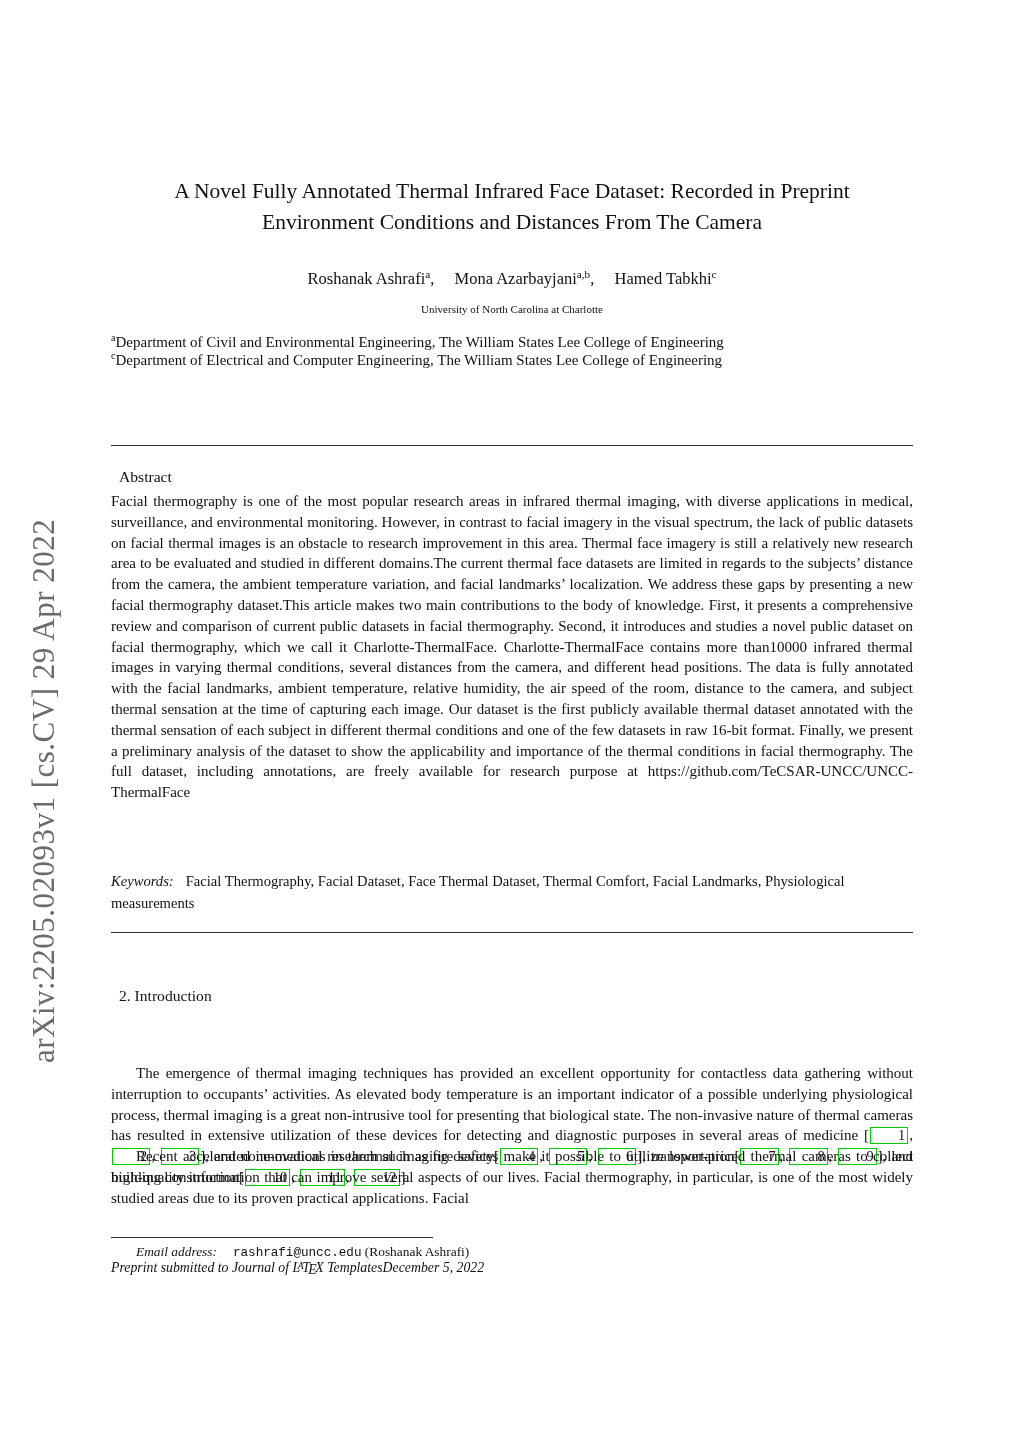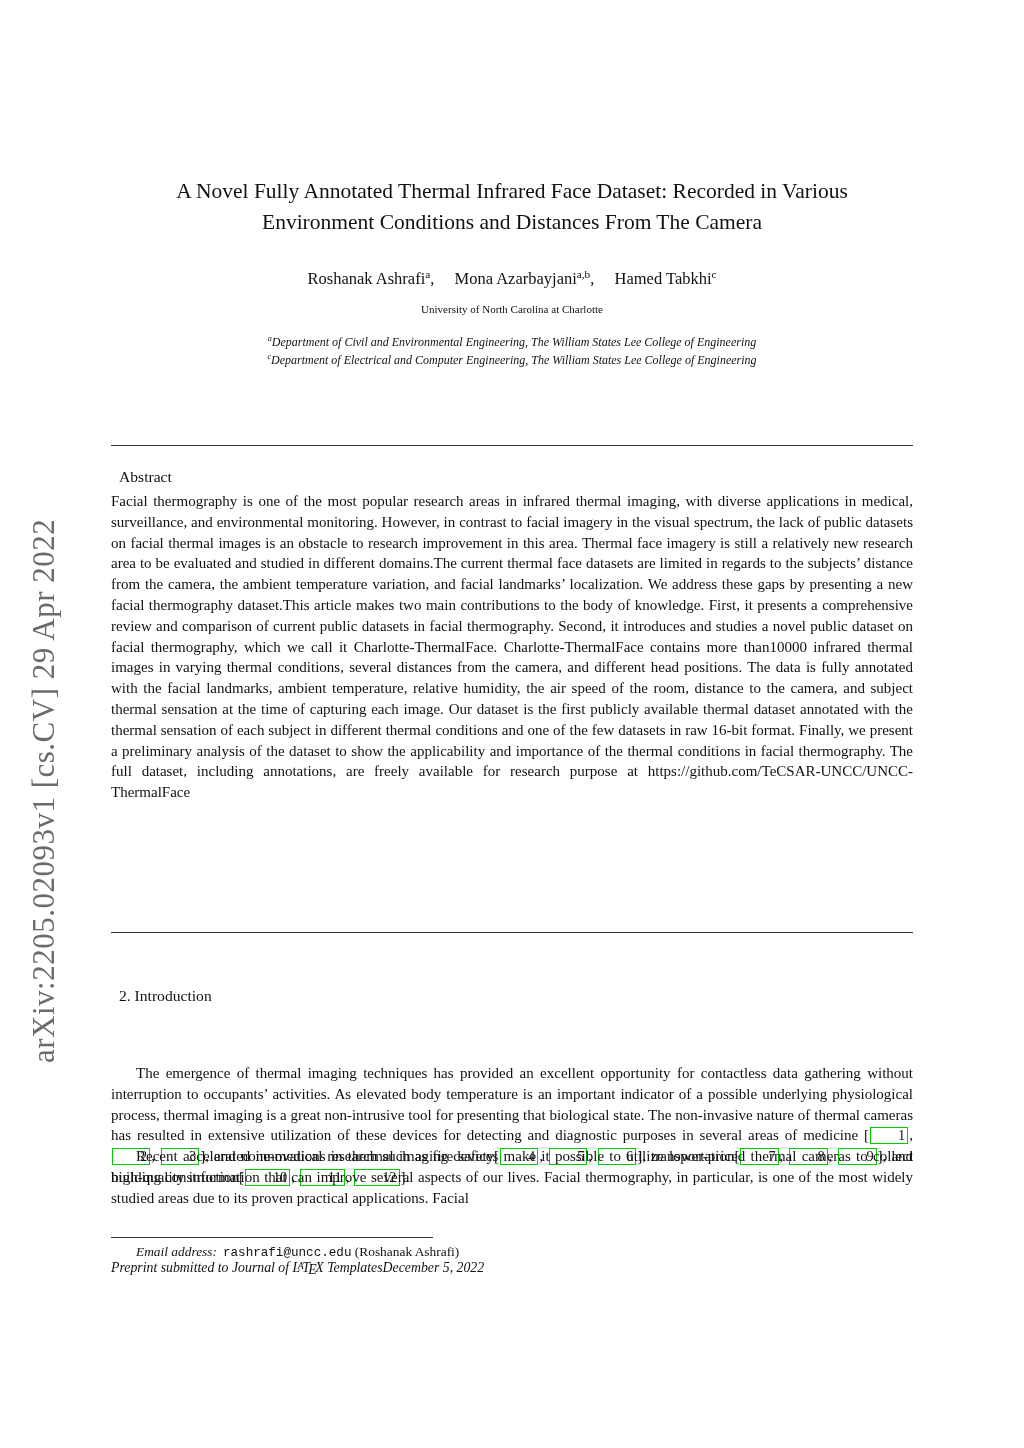--- a/index.html
+++ b/index.html
@@ -48,23 +48,21 @@
   sup { font-size: 68%; line-height: 0; vertical-align: super; }
 
   .university {
     top: 303px;
     text-align: center;
     font-size: 11px;
   }
 
   .affiliations {
     top: 334px;
-    text-align: center;
-    font-style: italic;
-    font-size: 12px;
+    font-size: 15px;
     line-height: 17.5px;
   }
 
   .rule { border: none; border-top: 1.4px solid #333333; margin: 0; }
   .rule-top    { top: 445px; }
   .rule-bottom { top: 932px; }
 
   .abstract-heading, .section-heading {
     font-size: 15.6px;
     font-weight: normal;
@@ -98,61 +96,64 @@
     cursor: pointer;
   }
 
   .footnote-rule { top: 1237px; width: 322px; border-top: 1px solid #333333; }
   .footnote {
     top: 1244px;
     padding-left: 25px;
     box-sizing: border-box;
     font-size: 13.4px;
   }
-  .footnote-label { font-style: italic; margin-right: 6px; }
+  .footnote-label { font-style: italic; margin-right: 16px; }
   .footnote-email { font-family: "Liberation Mono", monospace; font-size: 12.6px; }
 
   .footer {
     top: 1260px;
     display: flex;
     justify-content: flex-start;
     font-style: italic;
     font-size: 13.8px;
   }
   .lx-a { font-size: 70%; vertical-align: 0.28em; margin: 0 -1.5px 0 -2.5px; }
   .lx-e { vertical-align: -0.18em; margin: 0 -1.5px; }
 </style>
 </head>
 <body>
 
 <div class="page">
 
   <div class="arxiv-watermark">arXiv:2205.02093v1  [cs.CV]  29 Apr 2022</div>
 
-  <h1 class="title abs">A Novel Fully Annotated Thermal Infrared Face Dataset: Recorded in Various Environment Conditions and Distances From The Camera</h1>
+  <h1 class="title abs">A Novel Fully Annotated Thermal Infrared Face Dataset: Recorded in Preprint Environment Conditions and Distances From The Camera</h1>
 
   <div class="authors abs">
     <span class="author"><span>Roshanak Ashrafi</span><sup>a</sup><span>,</span></span>
     <span class="author"><span>Mona Azarbayjani</span><sup>a,b</sup><span>,</span></span>
     <span class="author"><span>Hamed Tabkhi</span><sup>c</sup><span></span></span>
   </div>
 
   <div class="university abs">University of North Carolina at Charlotte</div>
 
   <div class="affiliations abs">
     <div><sup>a</sup><span>Department of Civil and Environmental Engineering, The William States Lee College of Engineering</span></div>
     <div><sup>c</sup><span>Department of Electrical and Computer Engineering, The William States Lee College of Engineering</span></div>
   </div>
 
   <hr class="rule rule-top abs">
 
   <h2 class="abstract-heading abs">Abstract</h2>
 
   <p class="body-text abstract-body abs">Facial thermography is one of the most popular research areas in infrared thermal imaging, with diverse applications in medical, surveillance, and environmental monitoring. However, in contrast to facial imagery in the visual spectrum, the lack of public datasets on facial thermal images is an obstacle to research improvement in this area. Thermal face imagery is still a relatively new research area to be evaluated and studied in different domains.The current thermal face datasets are limited in regards to the subjects’ distance from the camera, the ambient temperature variation, and facial landmarks’ localization. We address these gaps by presenting a new facial thermography dataset.This article makes two main contributions to the body of knowledge. First, it presents a comprehensive review and comparison of current public datasets in facial thermography. Second, it introduces and studies a novel public dataset on facial thermography, which we call it Charlotte-ThermalFace. Charlotte-ThermalFace contains more than10000 infrared thermal images in varying thermal conditions, several distances from the camera, and different head positions. The data is fully annotated with the facial landmarks, ambient temperature, relative humidity, the air speed of the room, distance to the camera, and subject thermal sensation at the time of capturing each image. Our dataset is the first publicly available thermal dataset annotated with the thermal sensation of each subject in different thermal conditions and one of the few datasets in raw 16-bit format. Finally, we present a preliminary analysis of the dataset to show the applicability and importance of the thermal conditions in facial thermography. The full dataset, including annotations, are freely available for research purpose at https://github.com/TeCSAR-UNCC/UNCC-ThermalFace</p>
 
+  <div class="keywords abs">
+    <span class="keywords-label">Keywords:</span><span>Facial Thermography, Facial Dataset, Face Thermal Dataset, Thermal Comfort, Facial Landmarks, Physiological measurements</span>
+  </div>
 
   <hr class="rule rule-bottom abs">
 
   <h2 class="section-heading abs">2. Introduction</h2>
 
   <p class="body-text para-1 abs">The emergence of thermal imaging techniques has provided an excellent opportunity for contactless data gathering without interruption to occupants’ activities.  As elevated body temperature is an important indicator of a possible underlying physiological process, thermal imaging is a great non-intrusive tool for presenting that biological state.  The non-invasive nature of thermal cameras has resulted in extensive utilization of these devices for detecting and diagnostic purposes in several areas of medicine [<span class="cite">1</span>, <span class="cite">2</span>, <span class="cite">3</span>], and none-medical research such as fire safety[<span class="cite">4</span>, <span class="cite">5</span>, <span class="cite">6</span>], transportation[<span class="cite">7</span>, <span class="cite">8</span>, <span class="cite">9</span>], and building construction[<span class="cite">10</span>, <span class="cite">11</span>, <span class="cite">12</span>].</p>
 
   <p class="body-text para-2 abs">Recent accelerated innovations in thermal imaging devices make it possible to utilize lower-priced thermal cameras to collect high-quality information that can improve several aspects of our lives.  Facial thermography, in particular, is one of the most widely studied areas due to its proven practical applications.  Facial</p>
 
   <hr class="rule footnote-rule abs">

